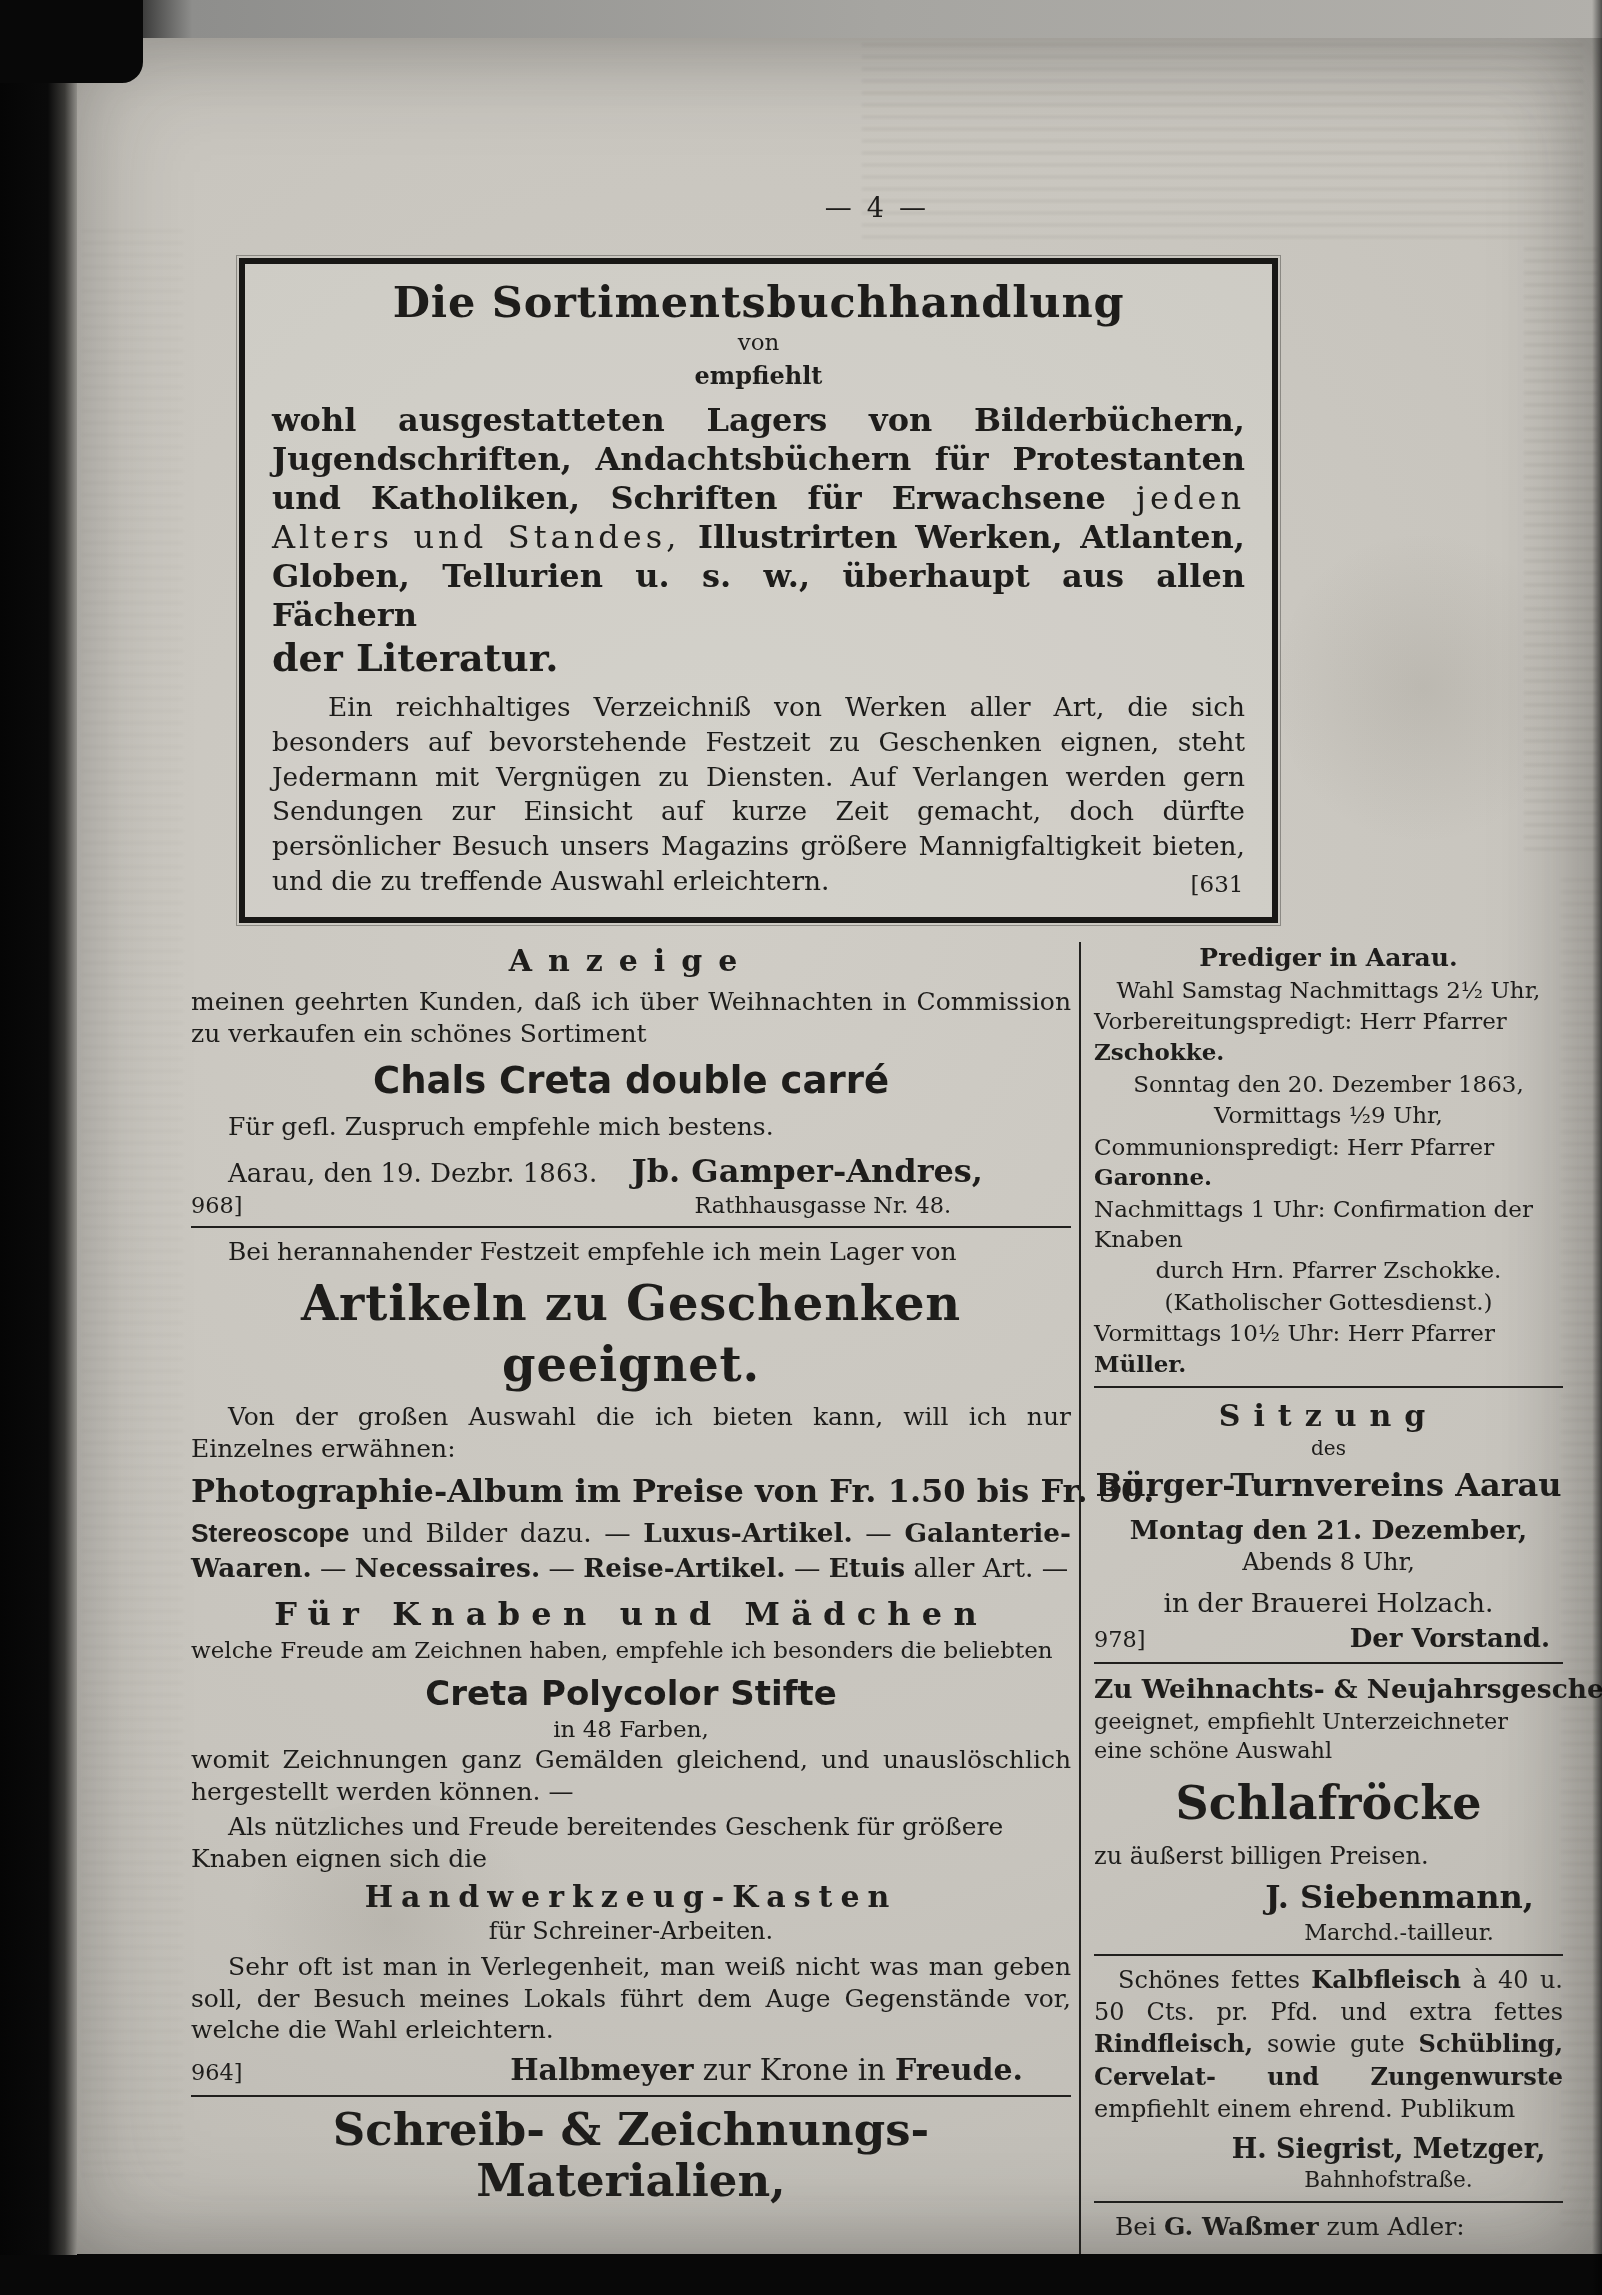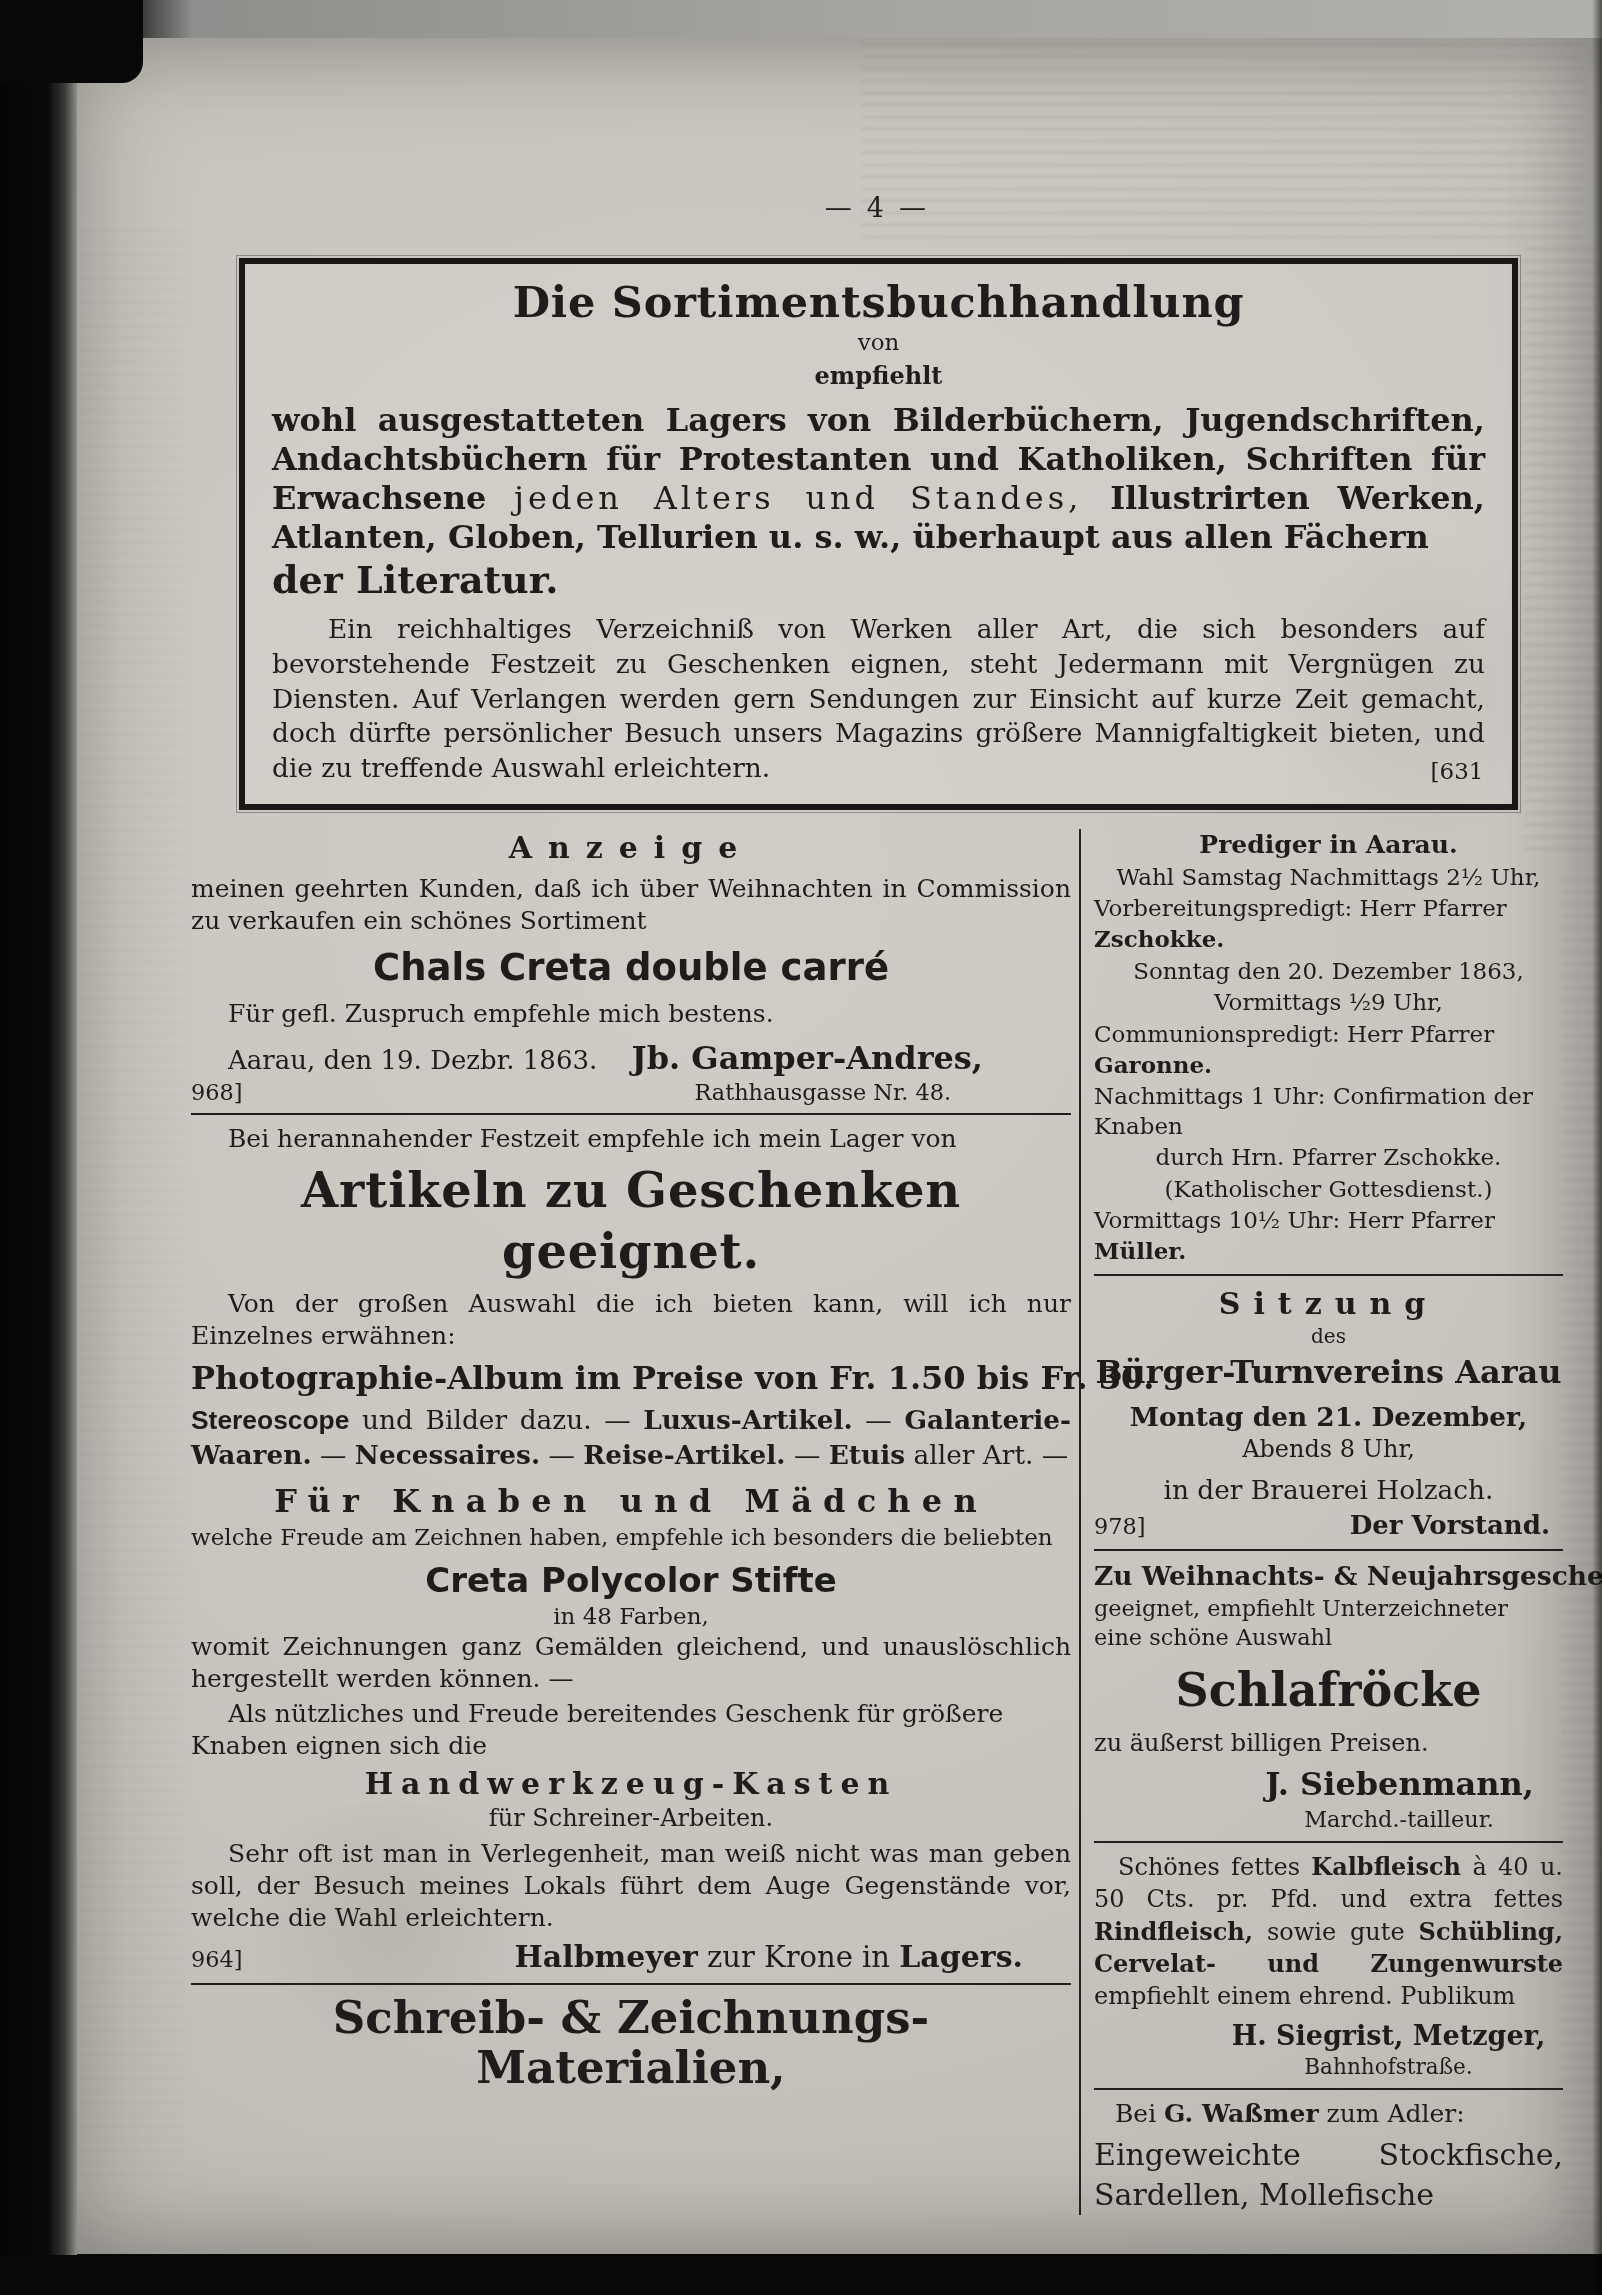--- a/index.html
+++ b/index.html
@@ -31,21 +31,21 @@
   .ghost-rightlower { left:1484px; top:841px; width:40px;  height:1346px; opacity:.5; }
   .ghost-leftmargin { left:4.8px;    top:192px;  width:101px; height:1947px; opacity:.38; }
   .stain { position:absolute; z-index:0; border-radius:50%;
     background:radial-gradient(circle, rgba(92,86,74,0.12), rgba(92,86,74,0) 70%); }
   .stain-1 { left:144px; top:1763px; width:337px; height:240px; }
   .stain-2 { left:1202px; top:481px; width:288px; height:337px; }
   
   .content { position:absolute; z-index:1; left:114px; top:154px; width:1372px; }
   .pagenum { text-align:center; font-size:27px; letter-spacing:3.2px; }
   
-  .top-ad { margin:35px 4px 0 48px; width:1279px; border:6.4px solid #181715;
+  .top-ad { margin:35px 4px 0 48px; width:1039px; border:6.4px solid #181715;
     outline:0.8px solid rgba(24,23,21,0.35); outline-offset:2.4px;
     padding:13px 27px 17.6px; position:relative; background:rgba(235,233,226,0.18); }
   .ad-title { font-size:43px; font-weight:bold; text-align:center; letter-spacing:0.8px; }
   .ad-von { font-size:23px; text-align:center; margin-top:1.6px; }
   .ad-name { font-size:64px; font-weight:bold; text-align:center; letter-spacing:4px; margin-top:1.6px; }
   .ad-empfiehlt { font-size:24px; font-weight:bold; text-align:center; margin-top:6.4px; }
   .ad-invite { font-size:26.4px; font-weight:bold; text-align:center; margin-top:3.2px; }
   .ad-body1 { font-size:32px; font-weight:bold; line-height:1.22; margin-top:11.2px; text-align:justify; }
   .ad-body1 .sp { font-weight:normal; letter-spacing:4px; }
   .ad-body1-last { font-size:38px; font-weight:bold; text-align:left; }
@@ -165,21 +165,21 @@
           <p class="g-knaben-sub">welche Freude am Zeichnen haben, empfehle ich besonders die beliebten</p>
           <div class="g-creta">Creta Polycolor Stifte</div>
           <div class="g-farben">in 48 Farben,</div>
           <p class="j">womit Zeichnungen ganz Gemälden gleichend, und unauslöschlich hergestellt werden können. —</p>
           <p class="ind" style="margin-top:3.2px;">Als nützliches und Freude bereitendes Geschenk für größere Knaben eignen sich die</p>
           <div class="g-handwerk">Handwerkzeug-Kasten</div>
           <div class="g-schreiner">für Schreiner-Arbeiten.</div>
           <p class="j ind" style="margin-top:4.8px;">Sehr oft ist man in Verlegenheit, man weiß nicht was man geben soll, der Besuch meines Lokals führt dem Auge Gegenstände vor, welche die Wahl erleichtern.</p>
           <div class="sig-row" style="margin-top:4.8px;">
             <span class="ref-num">964]</span>
-            <span class="halb-sig"><span class="b">Halbmeyer</span><span> zur Krone in </span><span class="b">Lagers.</span></span>
+            <span class="halb-sig"><span class="b">Halbmeyer</span><span> zur Krone in </span><span class="b">Freude.</span></span>
           </div>
         </section>
 
         <div class="hr"></div>
 
         <section>
           <div class="s-headline">Schreib- &amp; Zeichnungs-Materialien,</div>
 
         </section>
 

